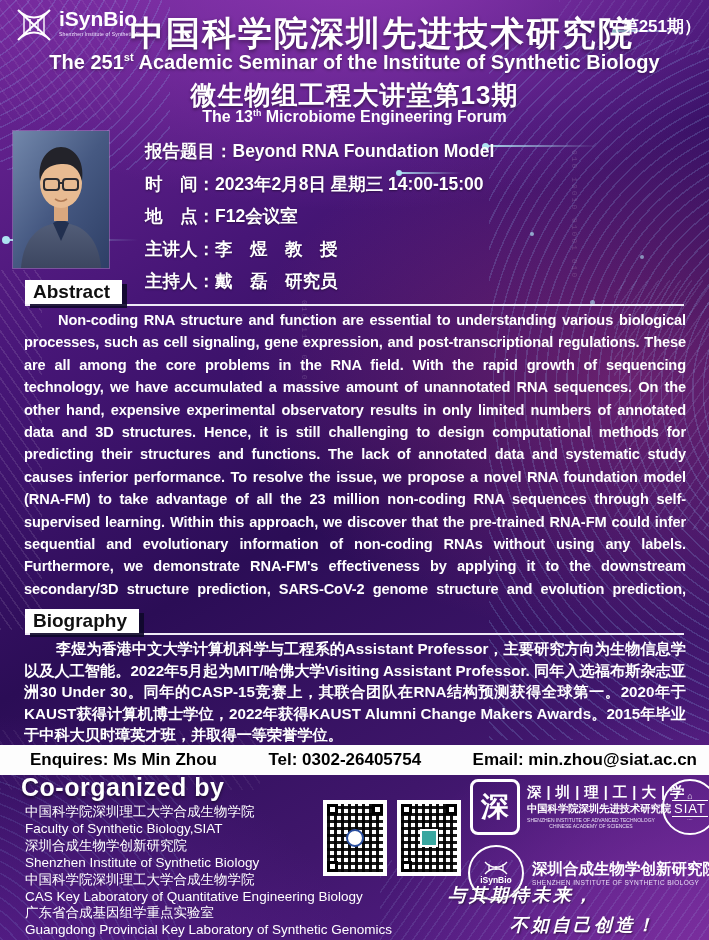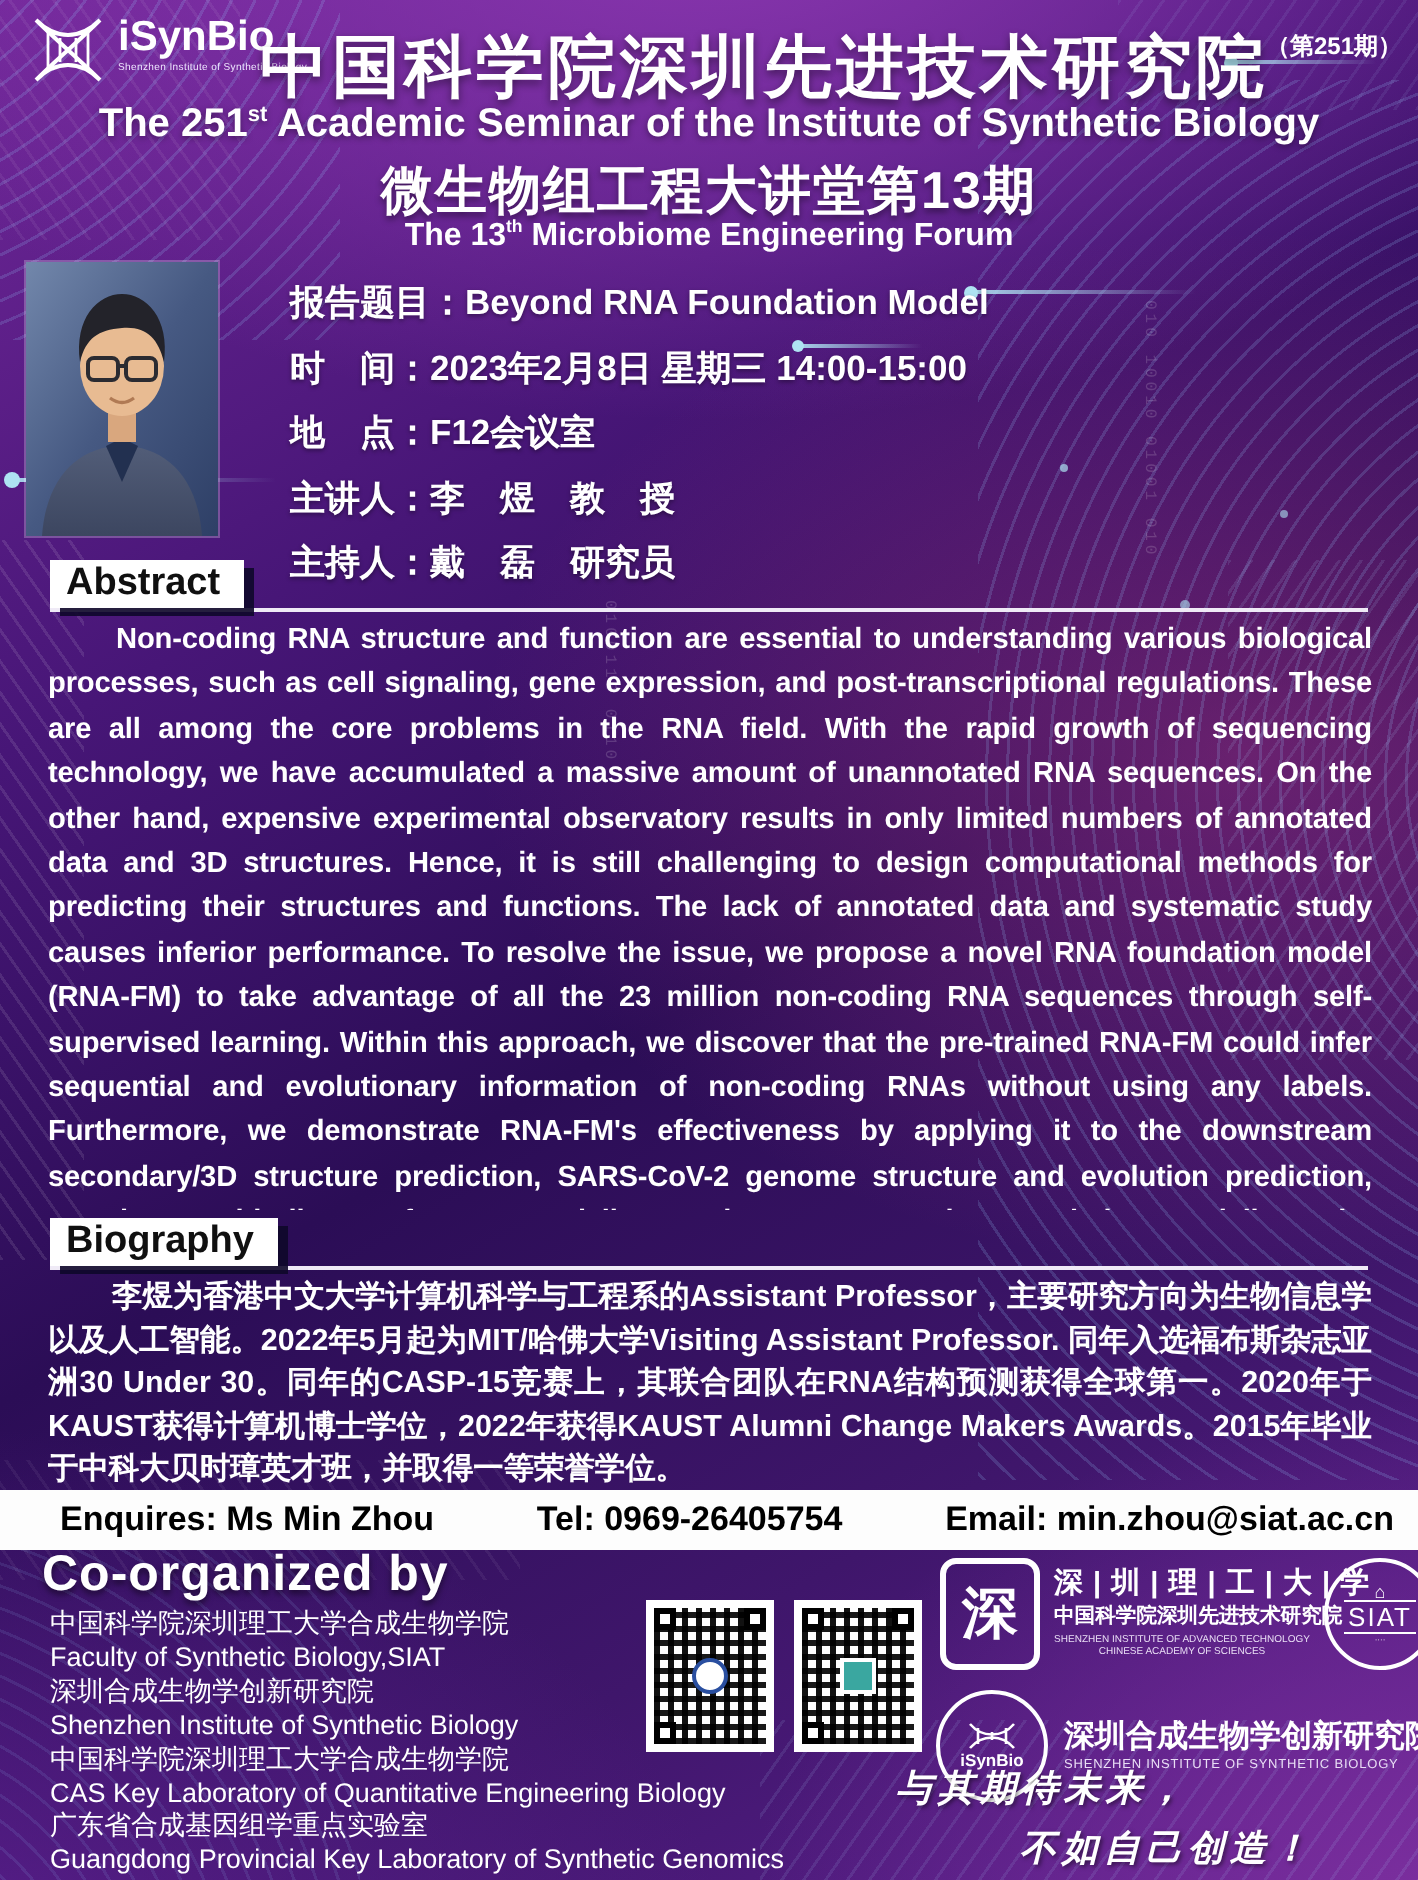--- a/index.html
+++ b/index.html
@@ -20,21 +20,21 @@
   .dot{position:absolute;border-radius:50%;background:#aee3f2;}
   .trail{position:absolute;height:2px;background:linear-gradient(90deg, rgba(174,227,242,0.9), rgba(174,227,242,0));}
   .bin{position:absolute;writing-mode:vertical-rl;font-size:8px;letter-spacing:2px;color:rgba(255,255,255,0.16);font-family:"Liberation Mono",monospace;}
 
   
   .logo-top{position:absolute;left:14px;top:8px;display:flex;align-items:flex-start;gap:5px;}
   .logo-top .txt{display:flex;flex-direction:column;line-height:1;}
   .logo-top .name{font-size:21px;font-weight:bold;}
   .logo-top .sub{font-size:5px;margin-top:3px;letter-spacing:.2px;color:#efe6ff;}
   .title-cn{position:absolute;left:130px;right:125px;top:11px;text-align:center;font-size:34px;font-weight:bold;letter-spacing:2px;text-shadow:0 2px 4px rgba(0,0,0,.45);white-space:nowrap;}
-  .issue{position:absolute;right:8px;top:15px;font-size:12px;font-weight:bold;white-space:nowrap;}
+  .issue{position:absolute;right:8px;top:15px;font-size:17px;font-weight:bold;white-space:nowrap;}
   .title-en{position:absolute;left:0;right:0;top:51px;text-align:center;font-size:20px;font-weight:bold;text-shadow:0 1px 3px rgba(0,0,0,.4);}
   .forum-cn{position:absolute;left:0;right:0;top:78px;text-align:center;font-size:26px;font-weight:bold;letter-spacing:1px;text-shadow:0 2px 3px rgba(0,0,0,.4);}
   .forum-en{position:absolute;left:0;right:0;top:108px;text-align:center;font-size:16px;font-weight:bold;}
   sup{font-size:.55em;}
 
   
   .photo{position:absolute;left:13px;top:131px;width:96px;height:137px;box-shadow:0 0 0 1px rgba(255,255,255,.25);}
   .info{position:absolute;left:145px;top:135px;}
   .info .row{font-size:17.5px;font-weight:bold;line-height:32.5px;white-space:nowrap;text-shadow:0 1px 2px rgba(0,0,0,.4);}
 
@@ -171,21 +171,21 @@
   </div>
   <div class="para abstract">Non-coding RNA structure and function are essential to understanding various biological processes, such as cell signaling, gene expression, and post-transcriptional regulations. These are all among the core problems in the RNA field. With the rapid growth of sequencing technology, we have accumulated a massive amount of unannotated RNA sequences. On the other hand, expensive experimental observatory results in only limited numbers of annotated data and 3D structures. Hence, it is still challenging to design computational methods for predicting their structures and functions. The lack of annotated data and systematic study causes inferior performance. To resolve the issue, we propose a novel RNA foundation model (RNA-FM) to take advantage of all the 23 million non-coding RNA sequences through self-supervised learning. Within this approach, we discover that the pre-trained RNA-FM could infer sequential and evolutionary information of non-coding RNAs without using any labels. Furthermore, we demonstrate RNA-FM's effectiveness by applying it to the downstream secondary/3D structure prediction, SARS-CoV-2 genome structure and evolution prediction, protein-RNA binding preference modeling, and gene expression regulation modeling. The comprehensive experiments show that the proposed method improves the RNA structural and functional modelling results significantly and consistently. Despite only being trained with unlabeled data, RNA-FM can serve as the foundational model for the field.</div>
 
   <div class="sec-head" style="top:609px;">
     <span class="sec-box">Biography</span>
   </div>
   <div class="para bio">李煜为香港中文大学计算机科学与工程系的Assistant Professor，主要研究方向为生物信息学以及人工智能。2022年5月起为MIT/哈佛大学Visiting Assistant Professor. 同年入选福布斯杂志亚洲30 Under 30。同年的CASP-15竞赛上，其联合团队在RNA结构预测获得全球第一。2020年于KAUST获得计算机博士学位，2022年获得KAUST Alumni Change Makers Awards。2015年毕业于中科大贝时璋英才班，并取得一等荣誉学位。</div>
 
   <div class="contact-bar">
     <span>Enquires: Ms Min Zhou</span>
-    <span>Tel: 0969-26405754</span>
+    <span>Tel: 0302-26405754</span>
     <span>Email: min.zhou@siat.ac.cn</span>
   </div>
 
   <div class="coorg-title">Co-organized by</div>
   <div class="orgs">
     <div>中国科学院深圳理工大学合成生物学院</div>
     <div>Faculty of Synthetic Biology,SIAT</div>
     <div>深圳合成生物学创新研究院</div>
     <div>Shenzhen Institute of Synthetic Biology</div>
     <div>中国科学院深圳理工大学合成生物学院</div>

